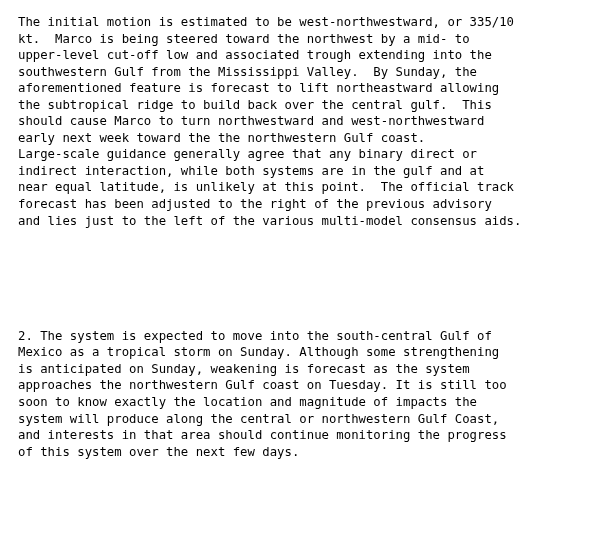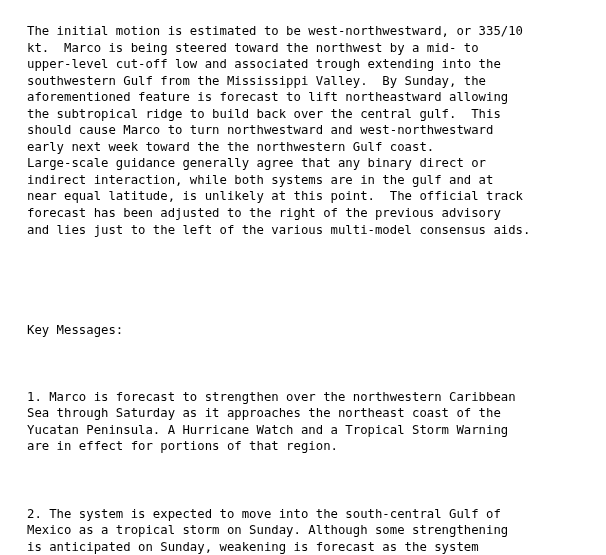--- a/index.html
+++ b/index.html
@@ -11,21 +11,21 @@
     width: 606px;
     height: 555px;
     overflow: hidden;
     font-family: "DejaVu Sans Mono", "Liberation Mono", monospace;
   }
   #doc {
     padding: 6px 8px 0 10px;
     box-sizing: border-box;
   }
   p.para {
-    margin: 17px;
+    margin: 8px;
     font-size: 12.3px;
     line-height: 16.55px;
     color: #000000;
     white-space: pre-wrap;
     letter-spacing: 0px;
     font-weight: normal;
   }
   .gap-small {
     height: 16.55px;
   }
@@ -50,28 +50,23 @@
 indirect interaction, while both systems are in the gulf and at
 near equal latitude, is unlikely at this point.  The official track
 forecast has been adjusted to the right of the previous advisory
 and lies just to the left of the various multi-model consensus aids.</p>
 
   <div class="gap-small"></div>
 
 
   <div class="gap-large"></div>
 
-  <p class="para">Key Messages:</p>
 
   <div class="gap-small"></div>
 
-  <p class="para">1. Marco is forecast to strengthen over the northwestern Caribbean
-Sea through Saturday as it approaches the northeast coast of the
-Yucatan Peninsula. A Hurricane Watch and a Tropical Storm Warning
-are in effect for portions of that region.</p>
 
   <div class="gap-small"></div>
 
   <p class="para">2. The system is expected to move into the south-central Gulf of
 Mexico as a tropical storm on Sunday. Although some strengthening
 is anticipated on Sunday, weakening is forecast as the system
 approaches the northwestern Gulf coast on Tuesday. It is still too
 soon to know exactly the location and magnitude of impacts the
 system will produce along the central or northwestern Gulf Coast,
 and interests in that area should continue monitoring the progress

